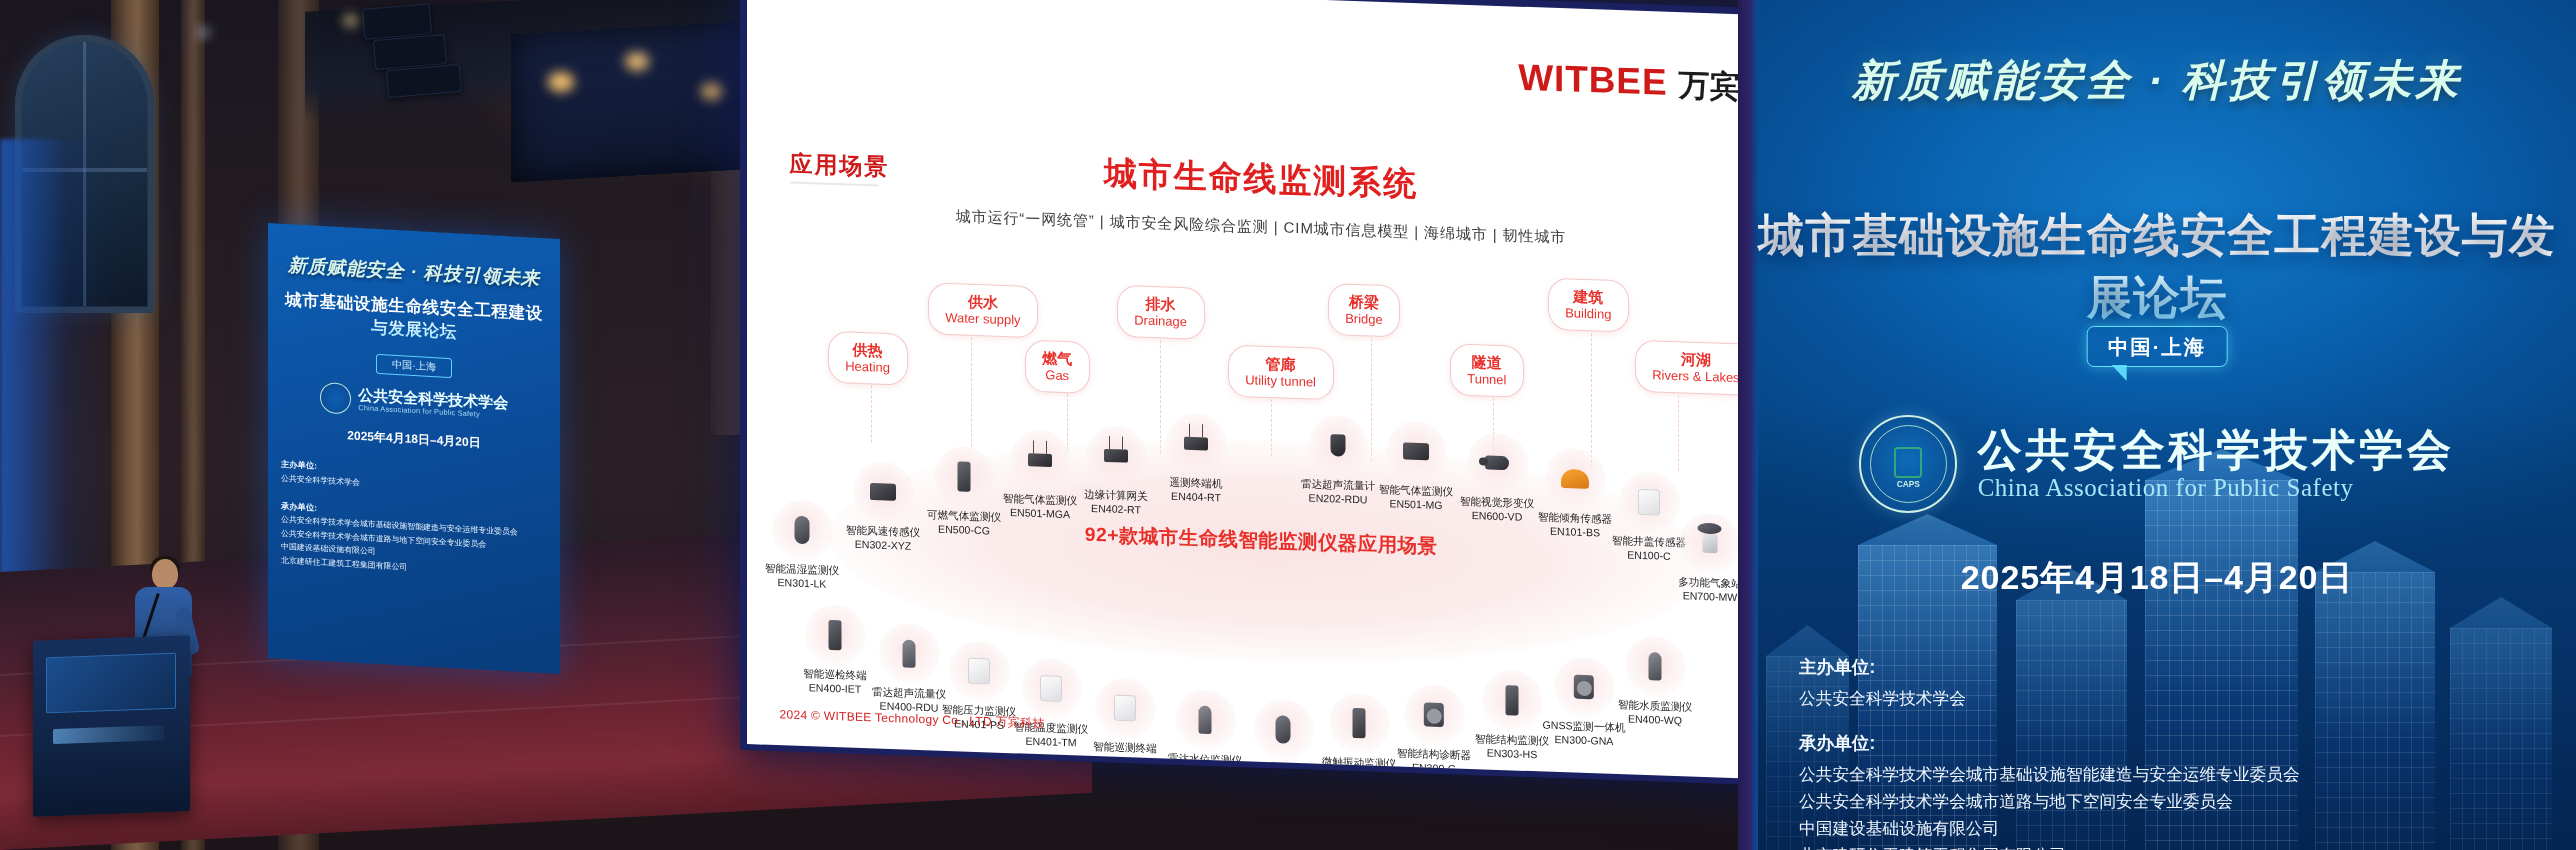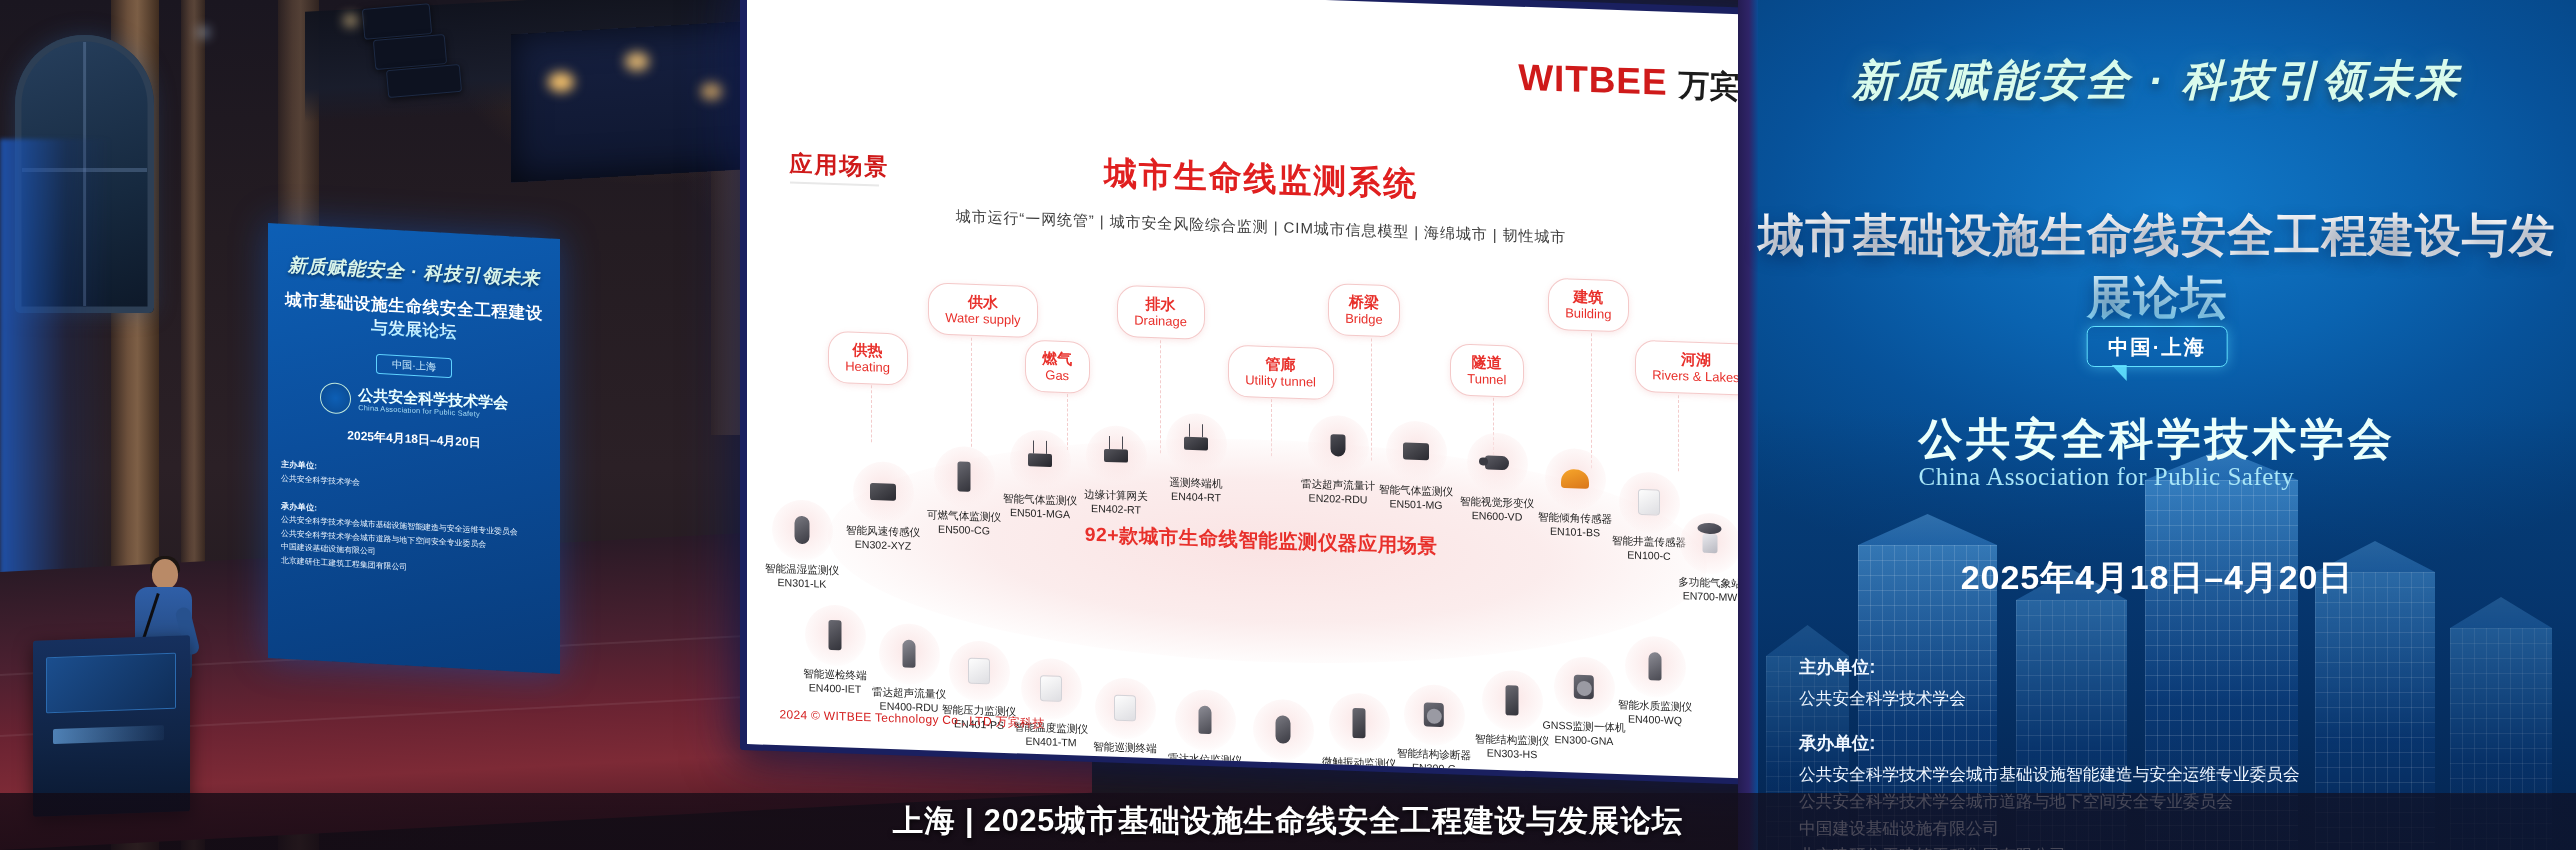--- a/index.html
+++ b/index.html
@@ -617,20 +617,25 @@
       <div class="tower" style="left:28px; width:83px; height:194px; opacity:.5;">
           <div class="roof"></div>
         </div>
     </div>
 
     <div class="b-calli">新质赋能安全 · 科技引领未来</div>
     <div class="b-title">城市基础设施生命线安全工程建设与发展论坛</div>
     <div class="b-badge">中国·上海</div>
 
     <div class="b-assoc">
+      <div class="seal">
+        <div class="ring"></div>
+        <div class="mark"></div>
+        <div class="caps">CAPS</div>
+      </div>
       <div class="assoc-txt">
         <div class="cn">公共安全科学技术学会</div>
         <div class="en">China Association for Public Safety</div>
       </div>
     </div>
 
     <div class="b-date">2025年4月18日–4月20日</div>
 
     <div class="b-org">
       <div class="hd">主办单位:</div>
@@ -639,18 +644,15 @@
 
     <div class="b-org b-org2">
       <div class="hd">承办单位:</div>
       <div class="ln">公共安全科学技术学会城市基础设施智能建造与安全运维专业委员会</div>
       <div class="ln">公共安全科学技术学会城市道路与地下空间安全专业委员会</div>
       <div class="ln">中国建设基础设施有限公司</div>
       <div class="ln">北京建研住工建筑工程集团有限公司</div>
     </div>
   </div>
 
-  <div class="capbar">
-    <div class="txt">上海 | 2025城市基础设施生命线安全工程建设与发展论坛</div>
-  </div>
 
 </div>
 
 
 </body></html>

